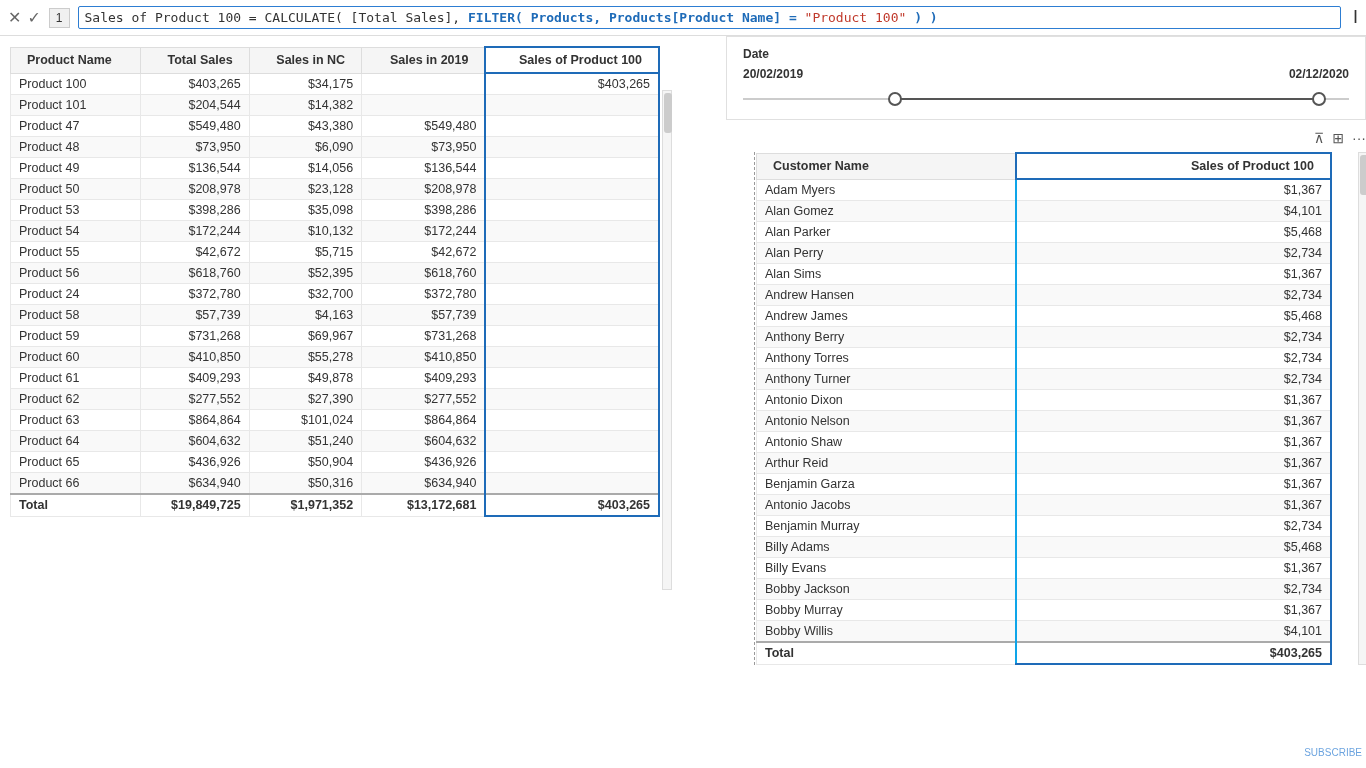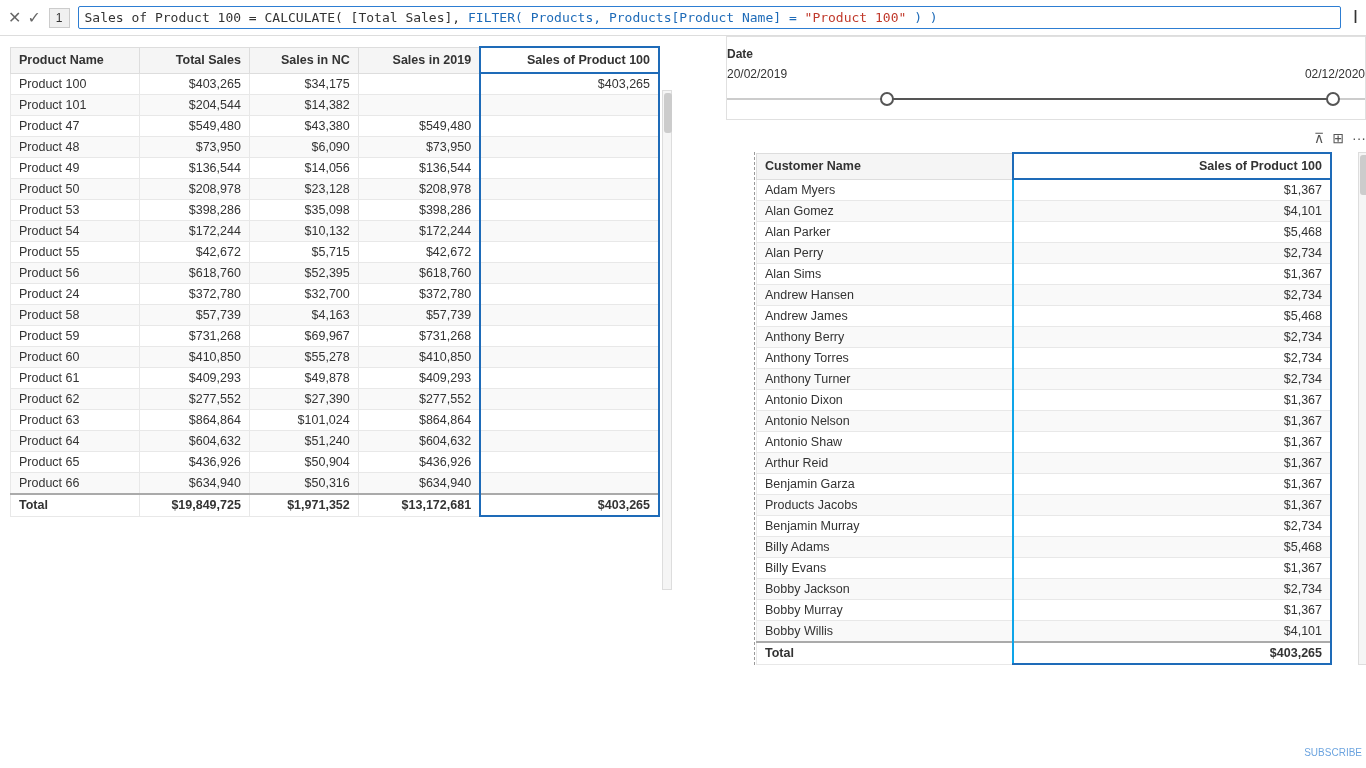--- a/index.html
+++ b/index.html
@@ -53,35 +53,36 @@
     
     .main-content {
       display: flex;
       height: calc(768px - 36px);
       position: relative;
     }
 
     .date-filter {
       background: #fff;
       border: 1px solid #e0e0e0;
-      padding: 10px 0;
+      padding: 10px 16px;
       margin-bottom: 10px;
     }
     .date-label {
       font-size: 12px;
       font-weight: 600;
       color: #333;
       margin-bottom: 6px;
     }
     .date-values {
       display: flex;
       justify-content: space-between;
       font-size: 12px;
       color: #333;
       margin-bottom: 8px;
+      font-weight: bold;
     }
     .date-slider {
       position: relative;
       height: 20px;
       display: flex;
       align-items: center;
     }
     .date-slider-track {
       width: 100%;
       height: 2px;
@@ -134,21 +135,21 @@
       font-size: 12.5px;
     }
 
     .product-table {
       width: 650px;
     }
 
     th {
       background: #f5f5f5;
       border: 1px solid #ddd;
-      padding: 5px 8px;
+      padding: 5px 16px;
       text-align: left;
       font-weight: 600;
       color: #333;
       white-space: nowrap;
     }
 
     th.numeric, td.numeric {
       text-align: right;
     }
 
@@ -213,21 +214,21 @@
 
     .left-table-container {
       position: absolute;
       left: 10px;
       top: 10px;
       width: 660px;
     }
 
     .formula-highlight {
       color: #1e6bb8;
-      font-weight: 400;
+      font-weight: 700;
       text-align: center;
     }
     .formula-string {
       color: #c0392b;
     }
 
     .watermark {
       position: absolute;
       bottom: 10px;
       right: 4px;
@@ -506,21 +507,21 @@
             </tr>
             <tr>
               <td>Arthur Reid</td>
               <td class="numeric cust-highlight-cell">$1,367</td>
             </tr>
             <tr>
               <td>Benjamin Garza</td>
               <td class="numeric cust-highlight-cell">$1,367</td>
             </tr>
             <tr>
-              <td>Products Jacobs</td>
+              <td>Antonio Jacobs</td>
               <td class="numeric cust-highlight-cell">$1,367</td>
             </tr>
             <tr>
               <td>Benjamin Murray</td>
               <td class="numeric cust-highlight-cell">$2,734</td>
             </tr>
             <tr>
               <td>Billy Adams</td>
               <td class="numeric cust-highlight-cell">$5,468</td>
             </tr>

